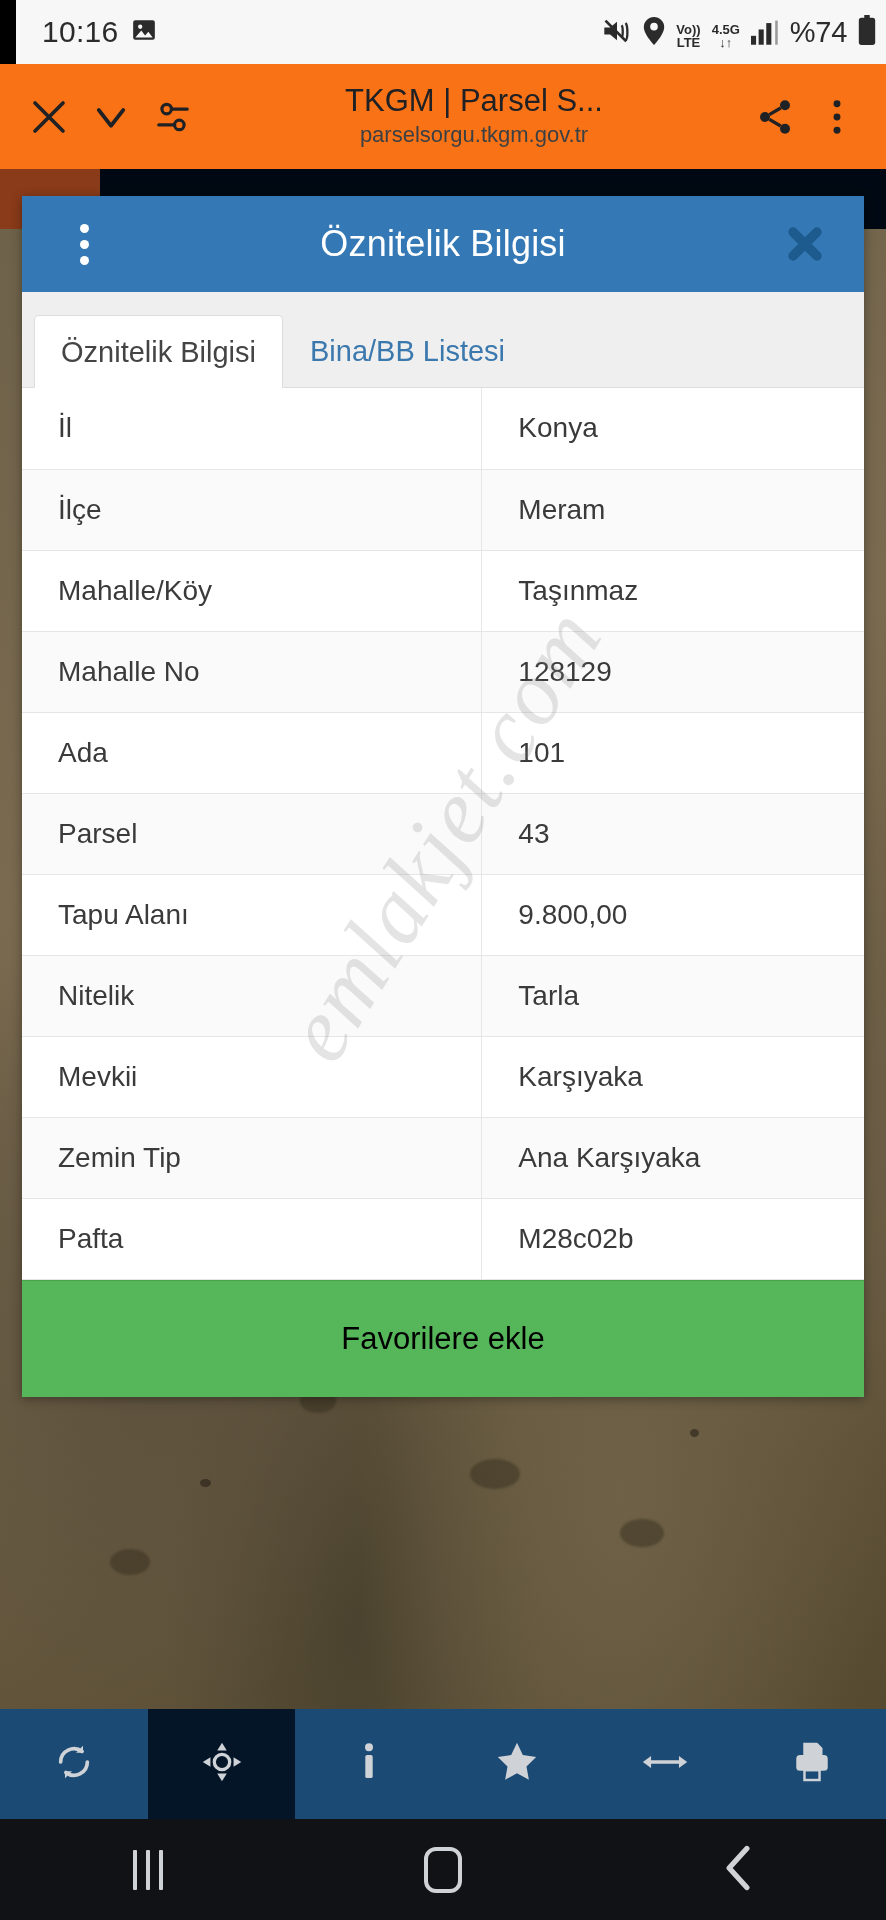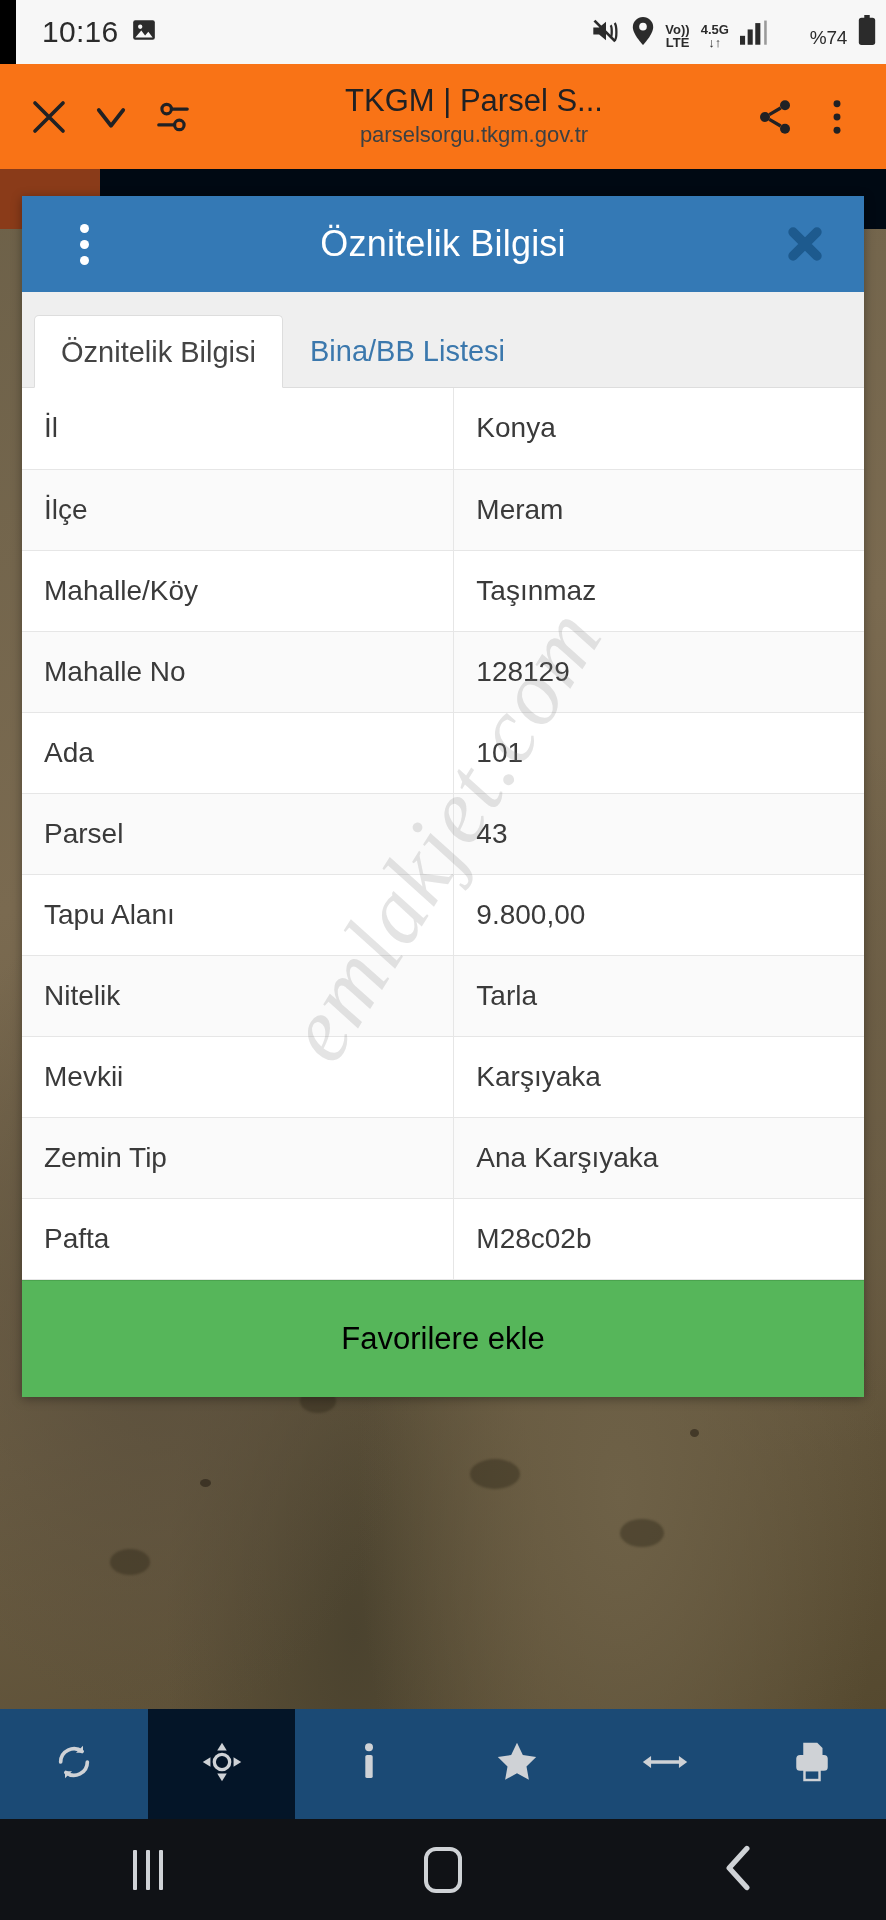--- a/index.html
+++ b/index.html
@@ -42,24 +42,23 @@
     color: #2b2b2b;
     letter-spacing: 0.3px;
   }
   .sb-right {
     display: flex;
     align-items: flex-end;
     gap: 11px;
   }
   .sb-ico { display:block; }
   .sb-battery-txt {
-    font-size: 19px;
+    font-size: 29px;
     color: #2b2b2b;
     letter-spacing: -0.3px;
-    margin-left: 31px;
   }
   .sb-stack {
     display: flex;
     flex-direction: column;
     align-items: center;
     line-height: 1;
   }
   .sb-stack-top { font-size: 13px; font-weight: bold; color:#2b2b2b; }
   .sb-stack-bot { font-size: 13px; font-weight: bold; color:#2b2b2b; }
 
@@ -228,21 +227,21 @@
   #attr-table {
     width: 100%;
     border-collapse: collapse;
     table-layout: fixed;
     background: #fff;
   }
   #attr-table tr { height: 81px; }
   #attr-table td {
     font-size: 28px;
     color: #3a3a3a;
-    padding: 0 22px;
+    padding: 0 36px;
     border-bottom: 1px solid #e6e6e6;
     vertical-align: middle;
     overflow: hidden;
     white-space: nowrap;
   }
   #attr-table td.k { width: 46%; border-right: 1px solid #e6e6e6; }
   #attr-table tr.odd td { background: #fafafa; }
   #attr-table tr.even td { background: #ffffff; }
 
   #fav-button {

